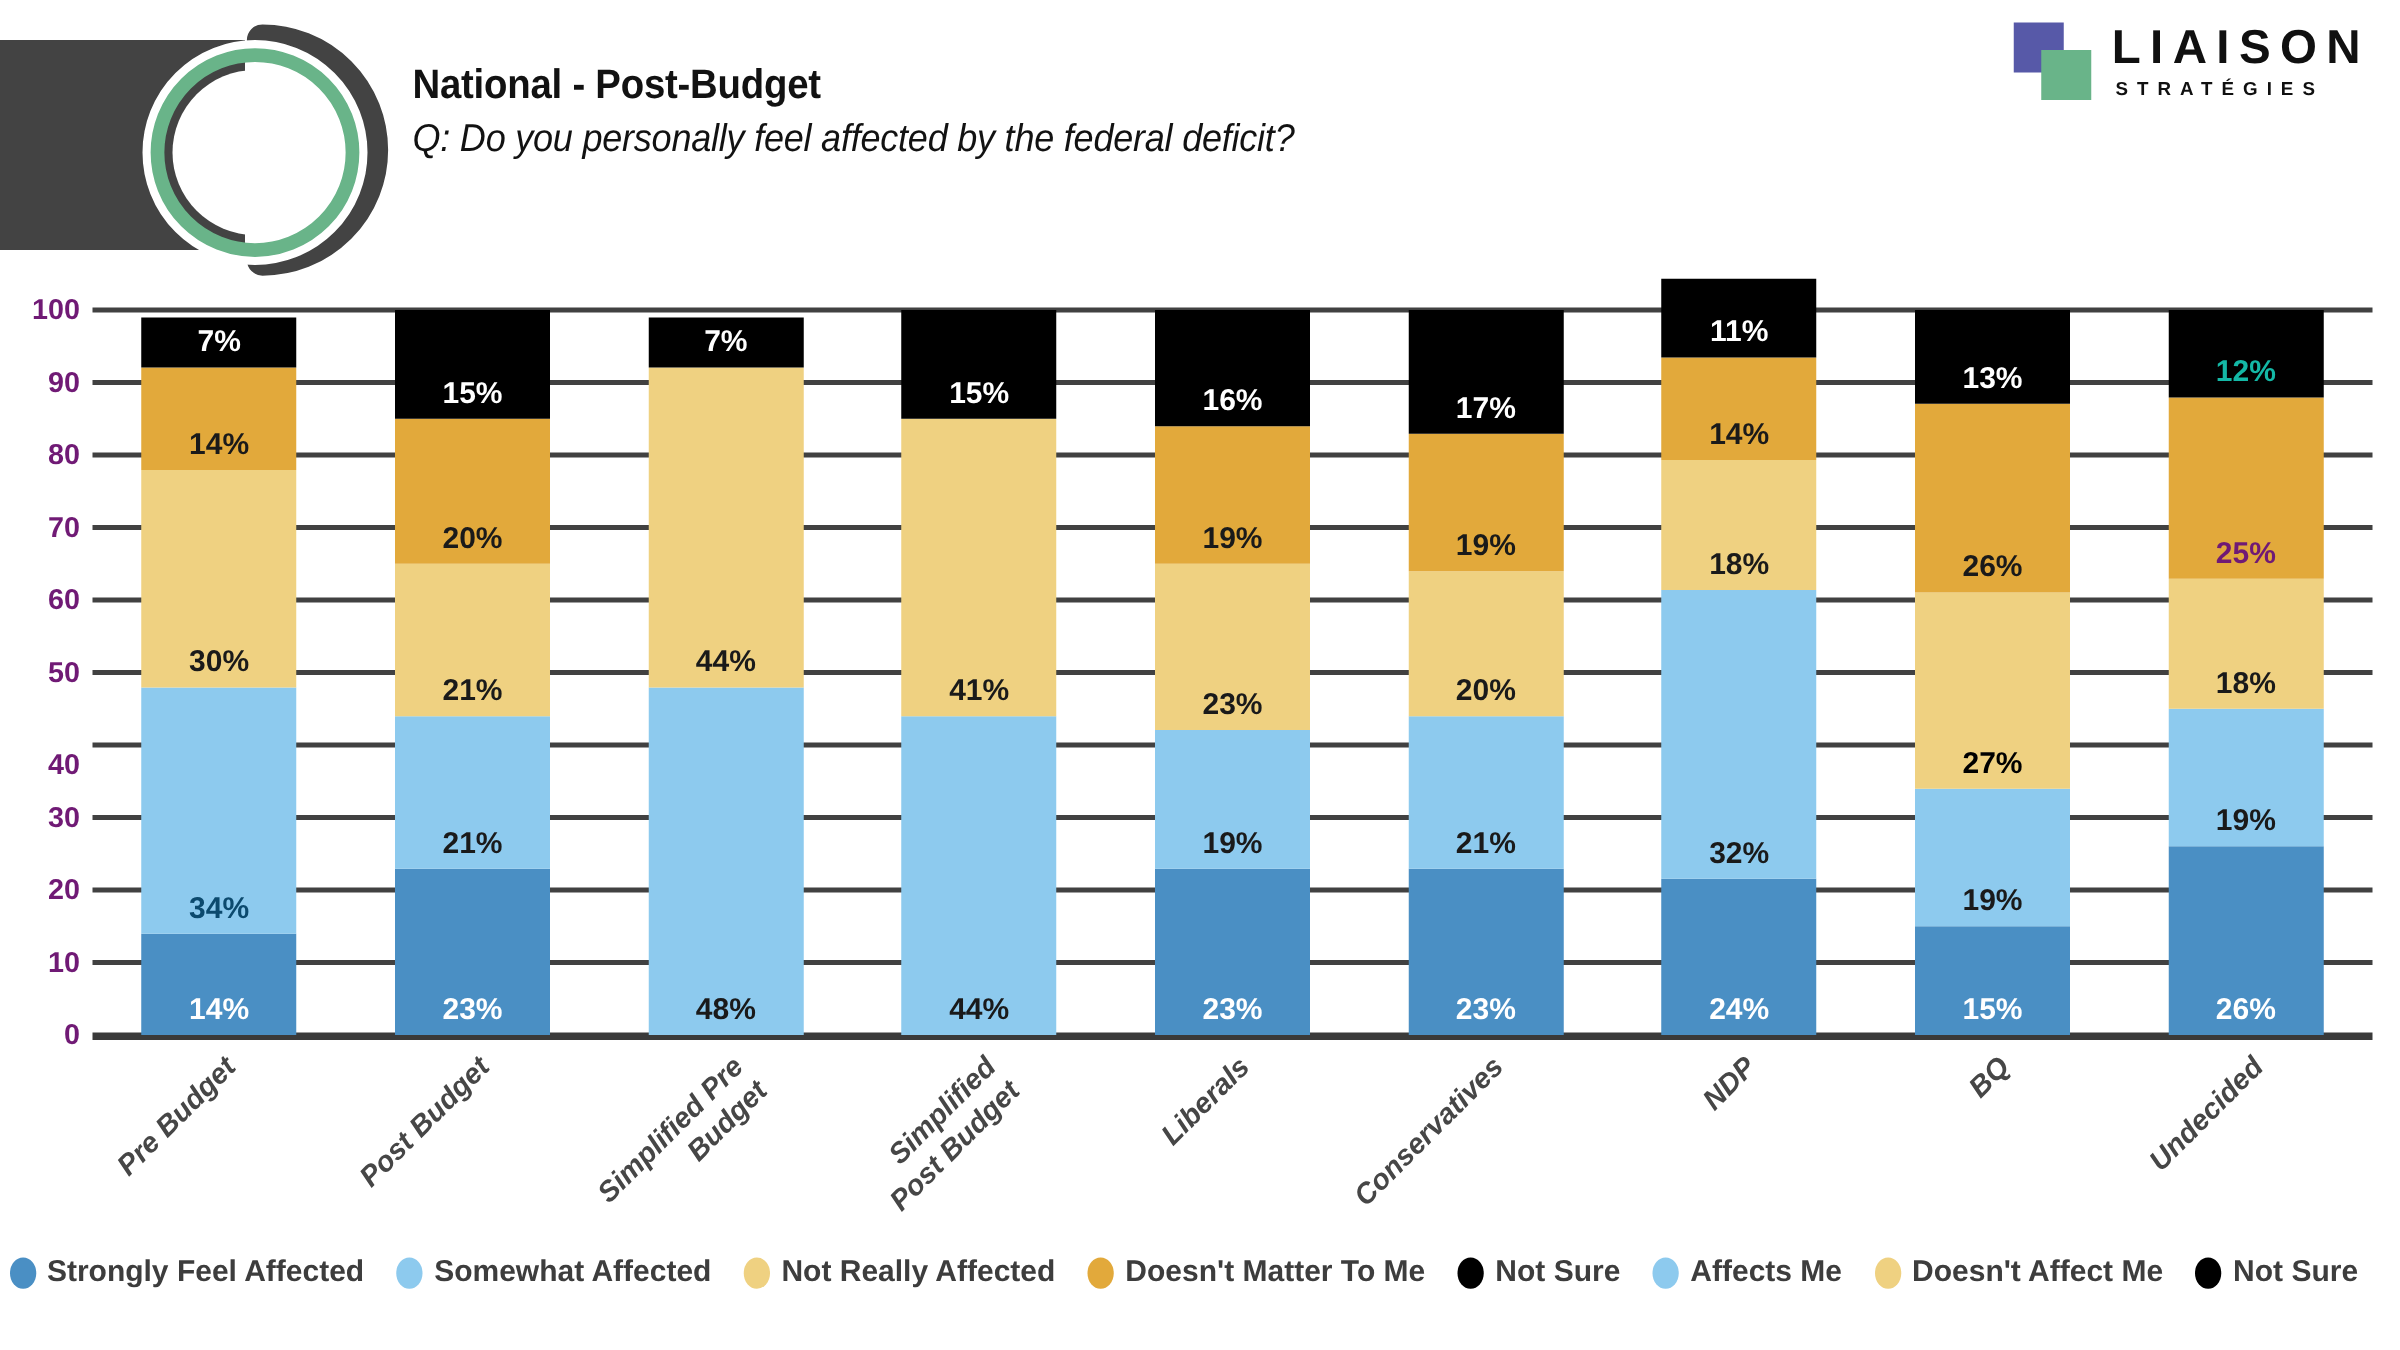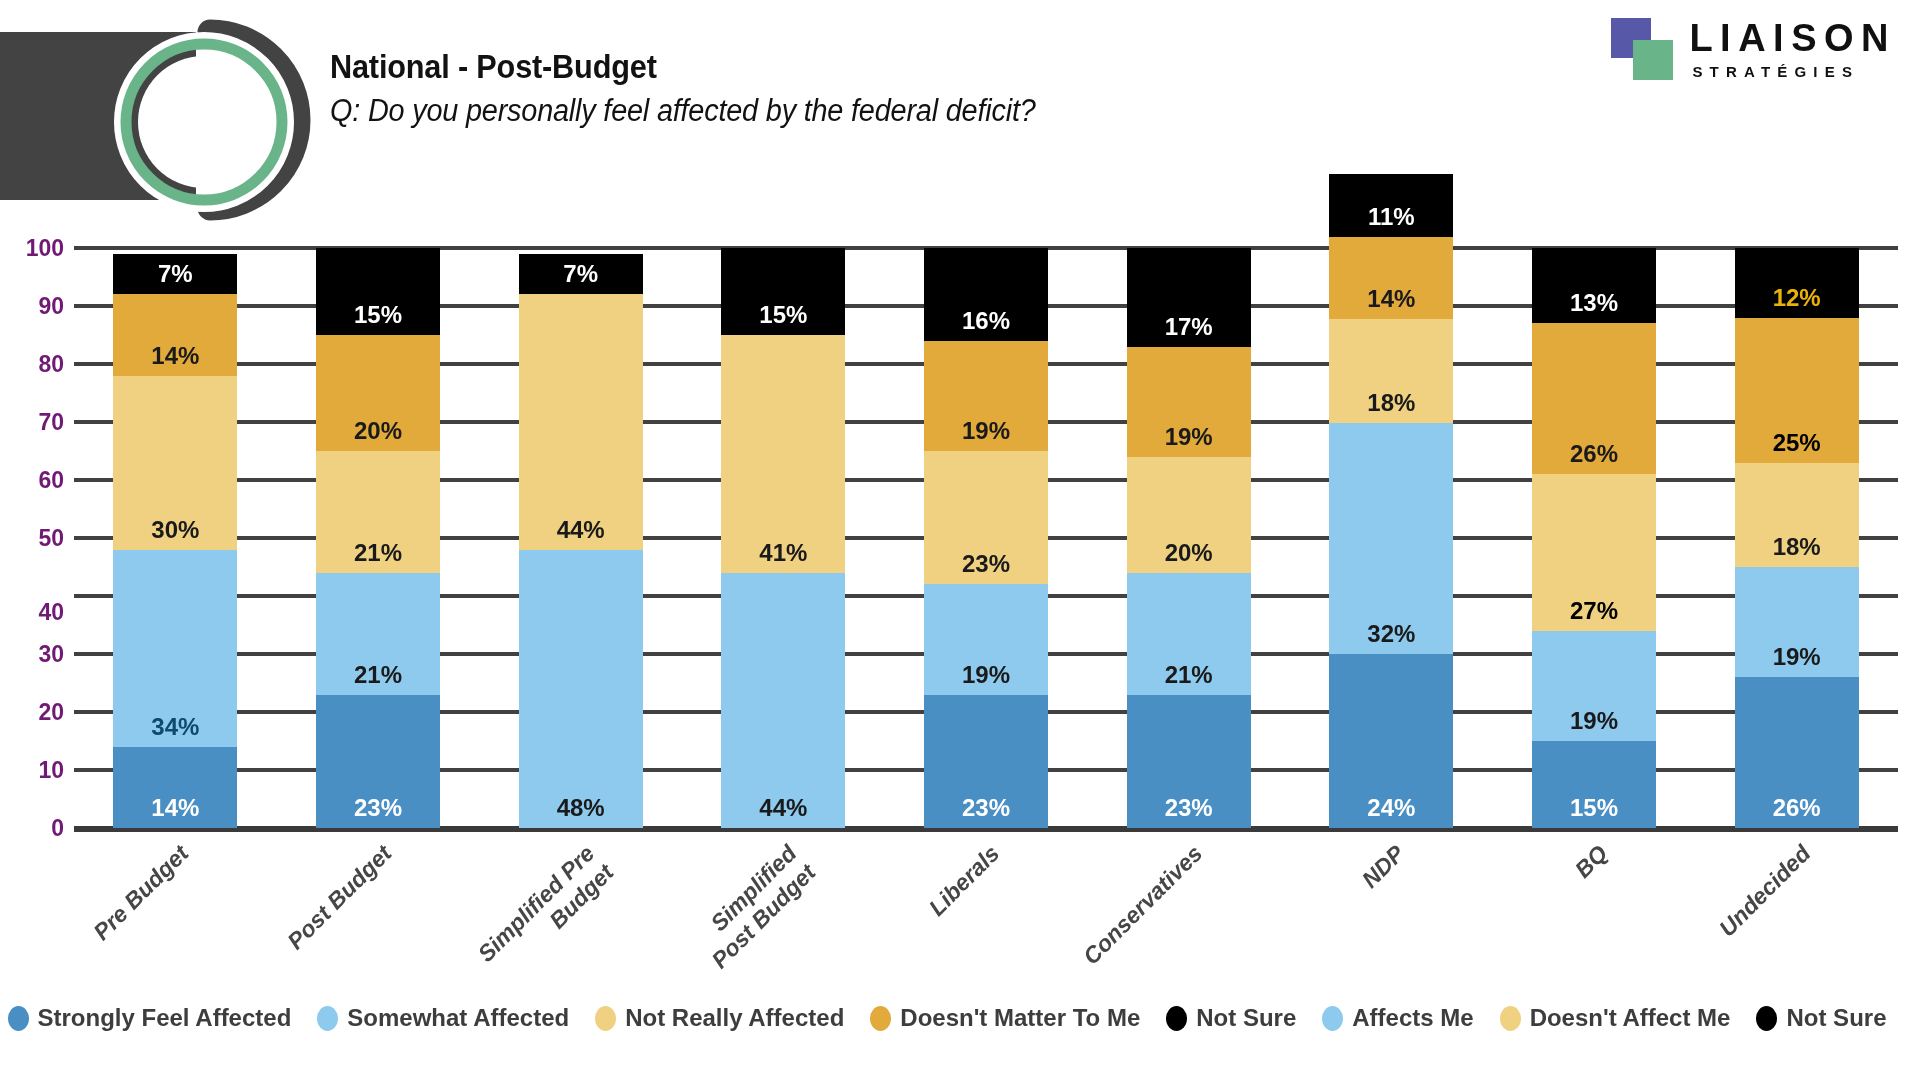--- a/index.html
+++ b/index.html
@@ -264,21 +264,21 @@
               <div class="seg" style="height: 110.2px; background: rgb(226, 169, 59);">
                 <span class="seg-lbl" style="color: rgb(26, 26, 26);">19%</span>
               </div>
               <div class="seg" style="height: 98.6px; background: rgb(0, 0, 0);">
                 <span class="seg-lbl" style="color: rgb(255, 255, 255);">17%</span>
               </div>
             </div>
           </div>
           <div class="bar-slot">
             <div class="bar">
-              <div class="seg" style="height: 174px; background: rgb(74, 143, 196);">
+              <div class="seg" style="height: 125px; background: rgb(74, 143, 196);">
                 <span class="seg-lbl" style="color: rgb(255, 255, 255);">24%</span>
               </div>
               <div class="seg" style="height: 231px; background: rgb(141, 202, 238);">
                 <span class="seg-lbl" style="color: rgb(26, 26, 26);">32%</span>
               </div>
               <div class="seg" style="height: 104.4px; background: rgb(239, 209, 129);">
                 <span class="seg-lbl" style="color: rgb(26, 26, 26);">18%</span>
               </div>
               <div class="seg" style="height: 81.2px; background: rgb(226, 169, 59);">
                 <span class="seg-lbl" style="color: rgb(26, 26, 26);">14%</span>
@@ -312,24 +312,24 @@
               <div class="seg" style="height: 150.8px; background: rgb(74, 143, 196);">
                 <span class="seg-lbl" style="color: rgb(255, 255, 255);">26%</span>
               </div>
               <div class="seg" style="height: 110.2px; background: rgb(141, 202, 238);">
                 <span class="seg-lbl" style="color: rgb(26, 26, 26);">19%</span>
               </div>
               <div class="seg" style="height: 104.4px; background: rgb(239, 209, 129);">
                 <span class="seg-lbl" style="color: rgb(26, 26, 26);">18%</span>
               </div>
               <div class="seg" style="height: 145px; background: rgb(226, 169, 59);">
-                <span class="seg-lbl" style="color: #000000;">25%</span>
+                <span class="seg-lbl" style="color: #701a75;">25%</span>
               </div>
               <div class="seg" style="height: 69.6px; background: rgb(0, 0, 0);">
-                <span class="seg-lbl" style="color: #eab308;">12%</span>
+                <span class="seg-lbl" style="color: #14b8a6;">12%</span>
               </div>
             </div>
           </div>
         </div>
     </div>
   </div>
 
   <div class="xlabels" id="xlabels">
       <div class="xslot">
         <div class="xlab">Pre Budget</div>

